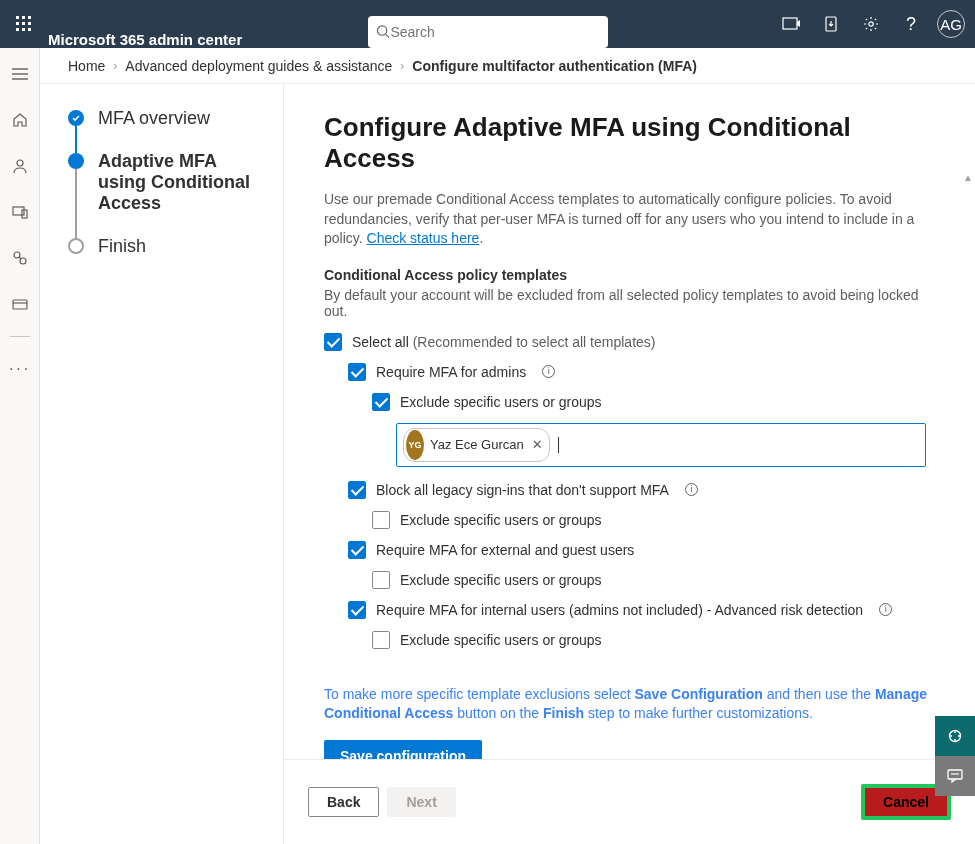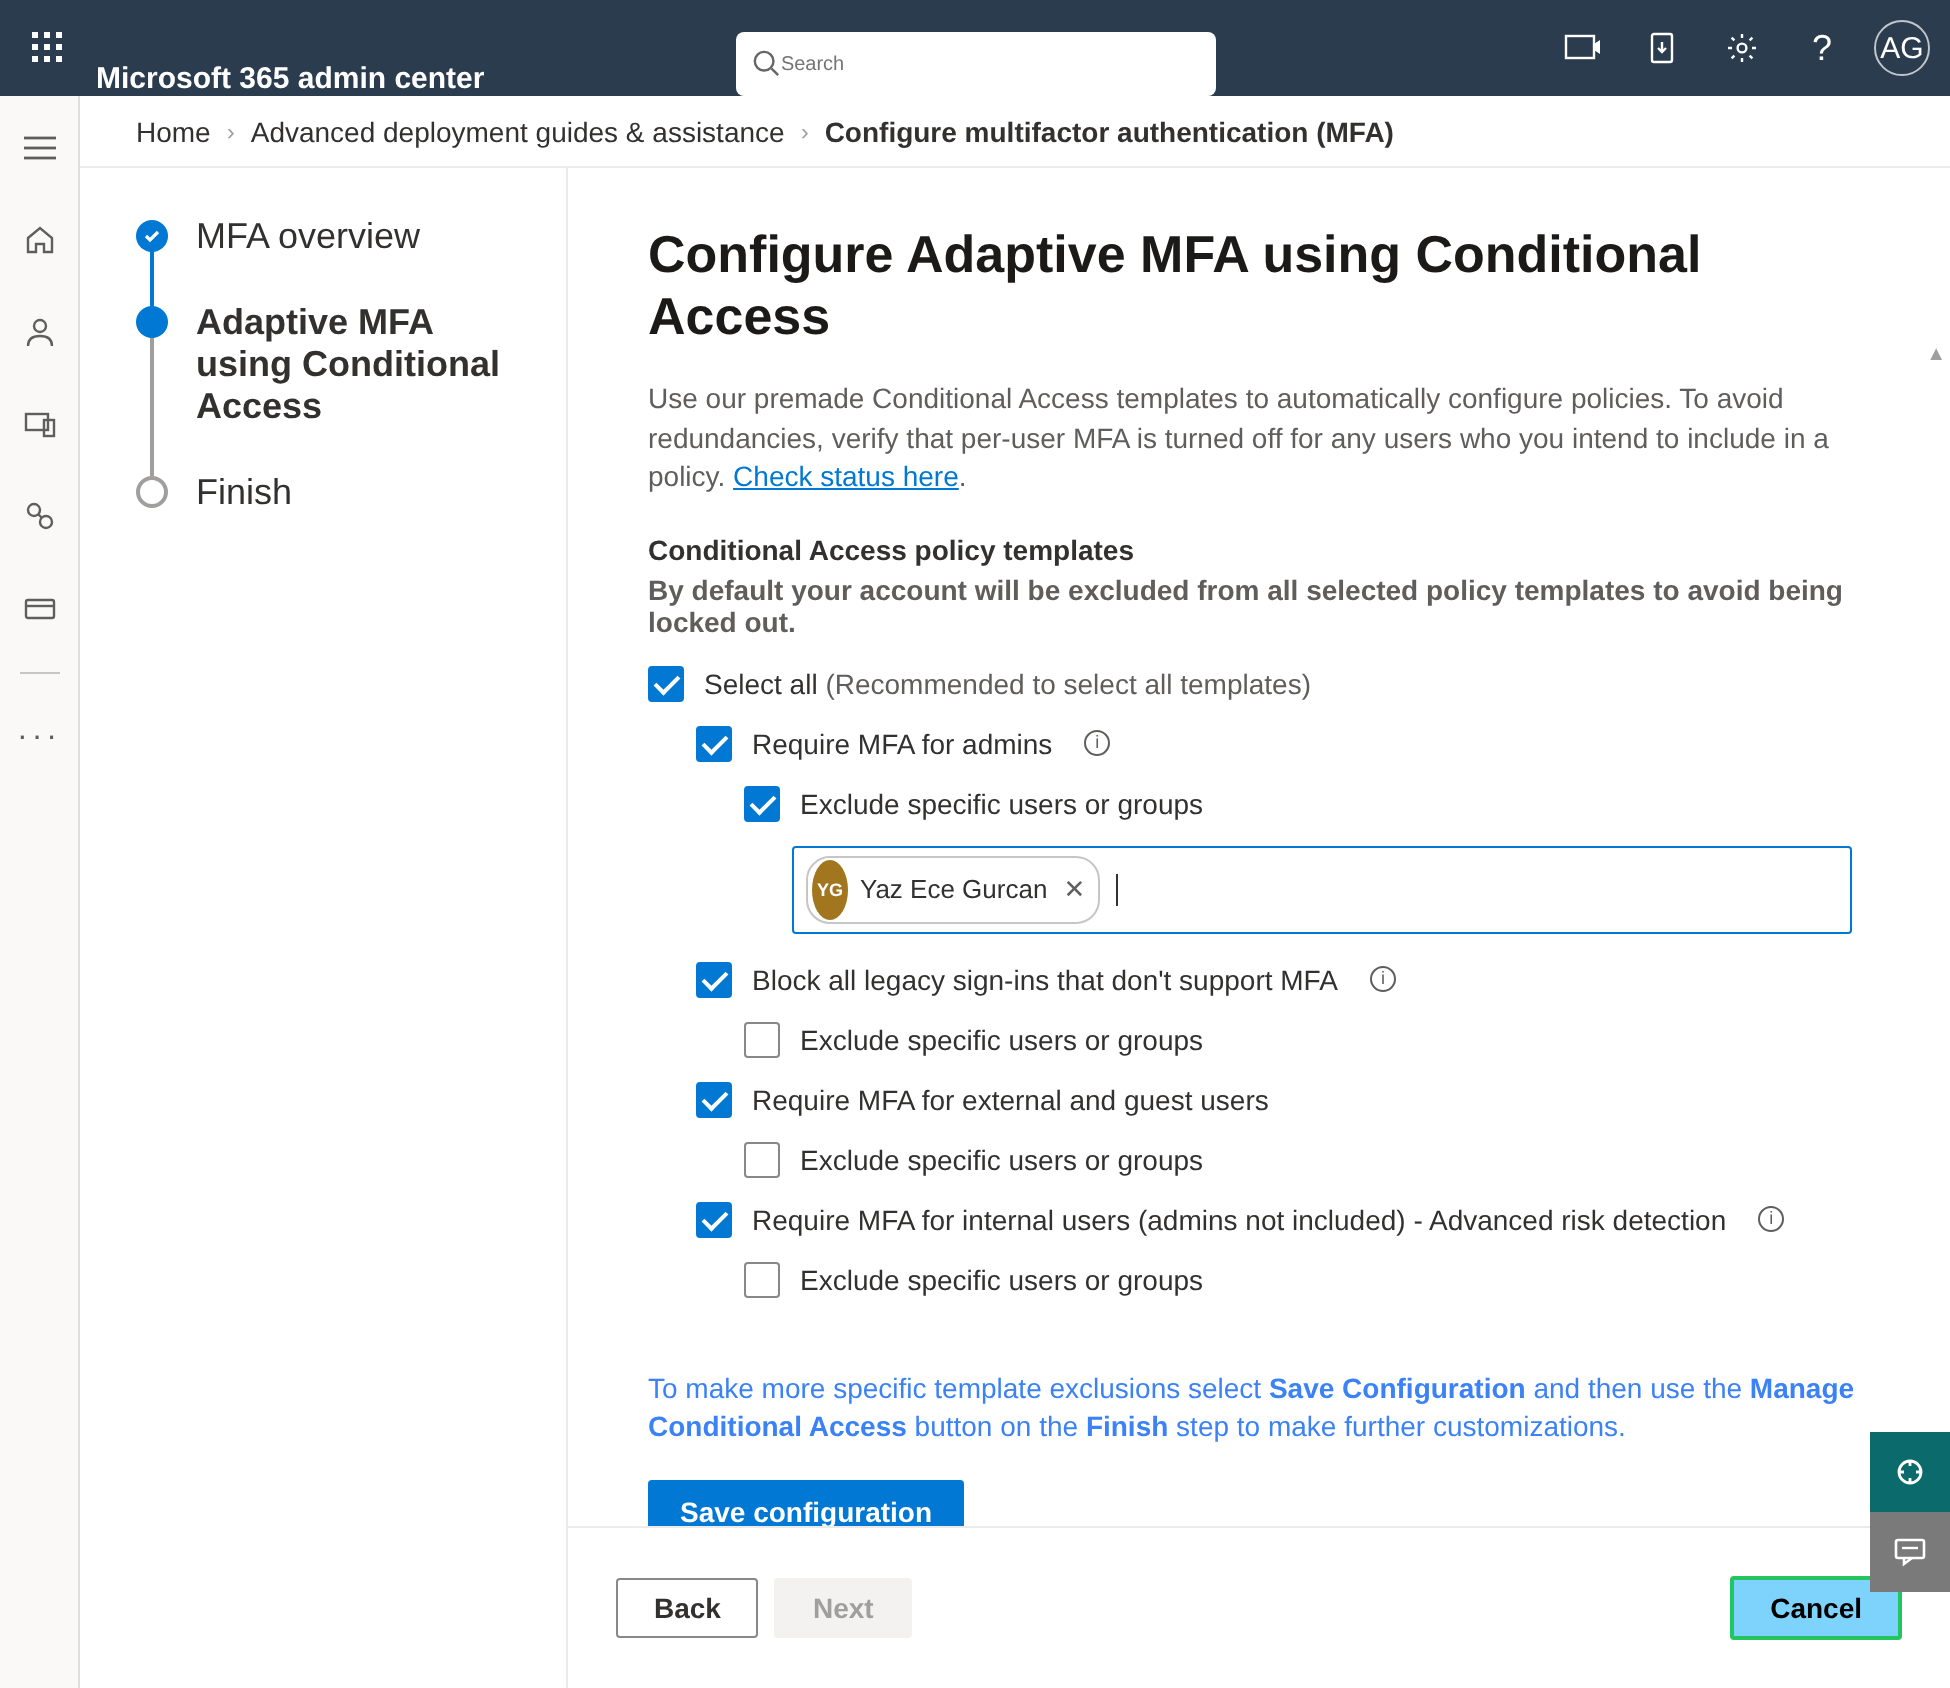--- a/index.html
+++ b/index.html
@@ -3,21 +3,21 @@
 <meta charset="utf-8">
 <style>
   * { box-sizing: border-box; margin: 0; padding: 0; }
   body { font-family: "Segoe UI", -apple-system, sans-serif; font-size: 14px; color: #323130; background: #fff; width: 975px; height: 844px; overflow: hidden; position: relative; }
   
   .topbar { height: 48px; background: #2b3c4e; color: #fff; display: flex; align-items: flex-end; padding: 0 4px 0 0; position: relative; z-index: 5; }
   .waffle { width: 48px; height: 48px; display: flex; align-items: center; justify-content: center; cursor: pointer; }
   .brand { font-weight: 600; font-size: 15px; margin-left: 0px; color: #fff; }
   .search-wrap { position: absolute; left: 50%; transform: translateX(-50%); }
   .search { width: 240px; height: 32px; border-radius: 4px; background: #fff; display: flex; align-items: center; padding: 0 8px; }
-  .search input { border: none; outline: none; font-size: 10px; width: 100%; color: #4c1d95; background: transparent; }
+  .search input { border: none; outline: none; font-size: 14px; width: 100%; color: #4c1d95; background: transparent; }
   .top-icons { margin-left: auto; display: flex; gap: 0; }
   .top-icon { width: 40px; height: 48px; display: flex; align-items: center; justify-content: center; cursor: pointer; color: #fff; }
   .avatar-circle { width: 28px; height: 28px; border-radius: 50%; border: 1px solid rgba(255,255,255,.7); display: flex; align-items: center; justify-content: center; font-size: 15px; color: #fff; }
   
   .below { display: flex; height: calc(100% - 48px); }
   .leftrail { width: 40px; border-right: 1px solid #e1dfdd; background: #faf9f8; display: flex; flex-direction: column; align-items: center; padding-top: 8px; gap: 10px; }
   .rail-icon { width: 40px; height: 36px; display: flex; align-items: center; justify-content: center; color: #605e5c; cursor: pointer; }
   .rail-sep { width: 20px; border-top: 1px solid #c8c6c4; margin: 4px 0; }
   .content-area { flex: 1; display: flex; flex-direction: column; overflow: hidden; }
   
@@ -38,21 +38,21 @@
   .step-connector.pend { background: #a19f9d; }
   .step-label { font-size: 18px; }
   .step.active .step-label { font-weight: 600; }
   
   .main { flex: 1; display: flex; flex-direction: column; overflow: hidden; position: relative; }
   .main-scroll { flex: 1; overflow-y: auto; padding: 28px 40px 20px 40px; }
   h1.page-title { font-size: 26px; font-weight: 700; margin-bottom: 16px; color: #1b1a19; }
   .intro { color: #605e5c; line-height: 1.4; margin-bottom: 18px; }
   .intro a { color: #0078d4; text-decoration: underline; }
   .section-title { font-weight: 600; font-size: 14px; margin-bottom: 4px; color: #323130; }
-  .subtext { color: #605e5c; margin-bottom: 14px; font-weight: bold; }
+  .subtext { color: #605e5c; margin-bottom: 14px; }
   .cb-row { display: flex; align-items: center; gap: 10px; margin-bottom: 12px; }
   .cb-row.sub { margin-left: 24px; }
   .cb-row.sub2 { margin-left: 48px; }
   .cb { width: 18px; height: 18px; border: 1px solid #8a8886; border-radius: 2px; display: flex; align-items: center; justify-content: center; background: #fff; cursor: pointer; flex-shrink: 0; }
   .cb.checked { background: #0078d4; border-color: #0078d4; }
   .cb.checked::after { content: ""; width: 5px; height: 10px; border: solid #fff; border-width: 0 2px 2px 0; transform: rotate(45deg); margin-top: -2px; }
   .cb-label { font-size: 14px; color: #323130; }
   .cb-label .hint { color: #605e5c; }
   .info-icon { width: 13px; height: 13px; border: 1px solid #605e5c; border-radius: 50%; display: inline-flex; align-items: center; justify-content: center; font-size: 9px; color: #605e5c; margin-left: 6px; cursor: pointer; line-height: 1; }
   .people-picker { margin-left: 72px; margin-bottom: 14px; border: 1px solid #0078d4; border-radius: 2px; padding: 4px 6px; display: flex; align-items: center; gap: 6px; max-width: 530px; }
@@ -60,21 +60,21 @@
   .chip-av { width: 18px; height: 30px; border-radius: 50%; background: #a1761f; color: #fff; font-size: 9px; display: flex; align-items: center; justify-content: center; font-weight: 600; }
   .chip-x { color: #605e5c; cursor: pointer; font-size: 13px; margin-left: 2px; }
   .picker-caret { width: 1px; height: 16px; background: #323130; margin-left: 2px; }
   .para { margin-top: 36px; color: #3b82f6; line-height: 1.4; }
   .btn-primary { display: inline-block; margin-top: 16px; background: #0078d4; color: #fff; border: none; padding: 8px 16px; border-radius: 2px; font-size: 14px; font-weight: 600; cursor: pointer; }
   .learn-more { margin-top: 30px; font-weight: 600; }
   
   .bottom-bar { border-top: 1px solid #edebe9; padding: 24px 24px; display: flex; align-items: center; gap: 8px; background: #fff; }
   .btn-secondary { background: #fff; border: 1px solid #8a8886; padding: 6px 18px; border-radius: 2px; cursor: pointer; font-size: 14px; font-weight: 600; color: #323130; }
   .btn-disabled { background: #f3f2f1; color: #a19f9d; border: 1px solid #f3f2f1; padding: 6px 18px; border-radius: 2px; font-size: 14px; font-weight: 600; }
-  .bottom-cancel { margin-left: auto; background: #7dd3fc; border: 2px solid #22c55e; padding: 6px 18px; border-radius: 2px; cursor: pointer; font-size: 14px; font-weight: 600; }
+  .bottom-cancel { margin-left: auto; background: #b91c1c; border: 4px solid #22c55e; padding: 6px 18px; border-radius: 2px; cursor: pointer; font-size: 14px; font-weight: 600; }
   
   .float-widgets { position: absolute; right: 0px; bottom: 48px; display: flex; flex-direction: column; }
   .float-btn { width: 40px; height: 40px; display: flex; align-items: center; justify-content: center; color: #fff; cursor: pointer; }
   .float-btn.teal { background: #0b6a6b; }
   .float-btn.grey { background: #7a7a7a; }
   .scroll-up-tri { position: absolute; right: 2px; top: 88px; color: #a19f9d; font-size: 10px; }
 </style>
 </head>
 <body>
 

